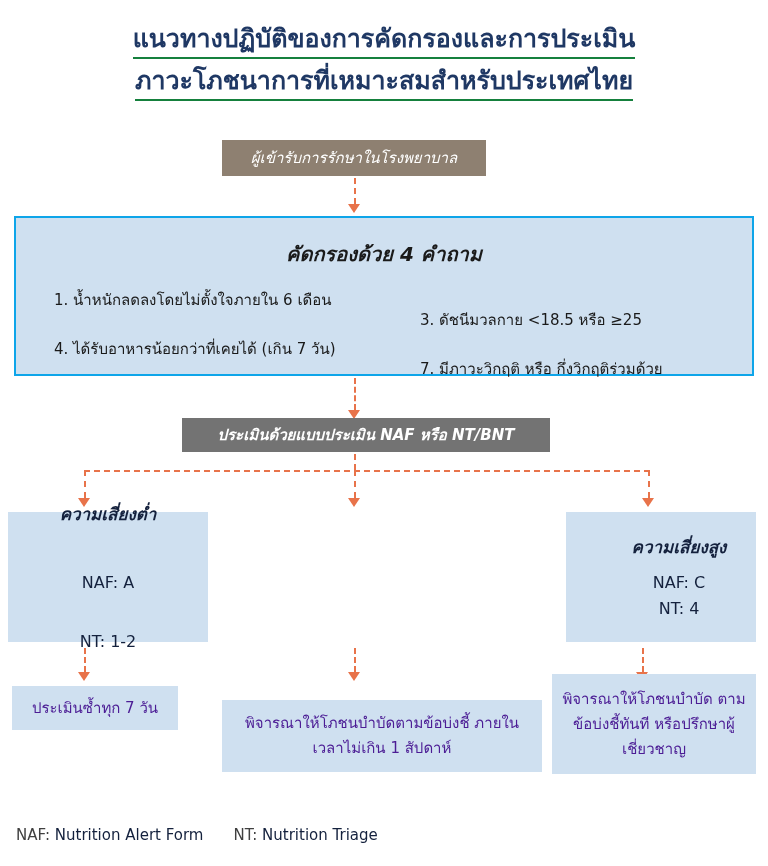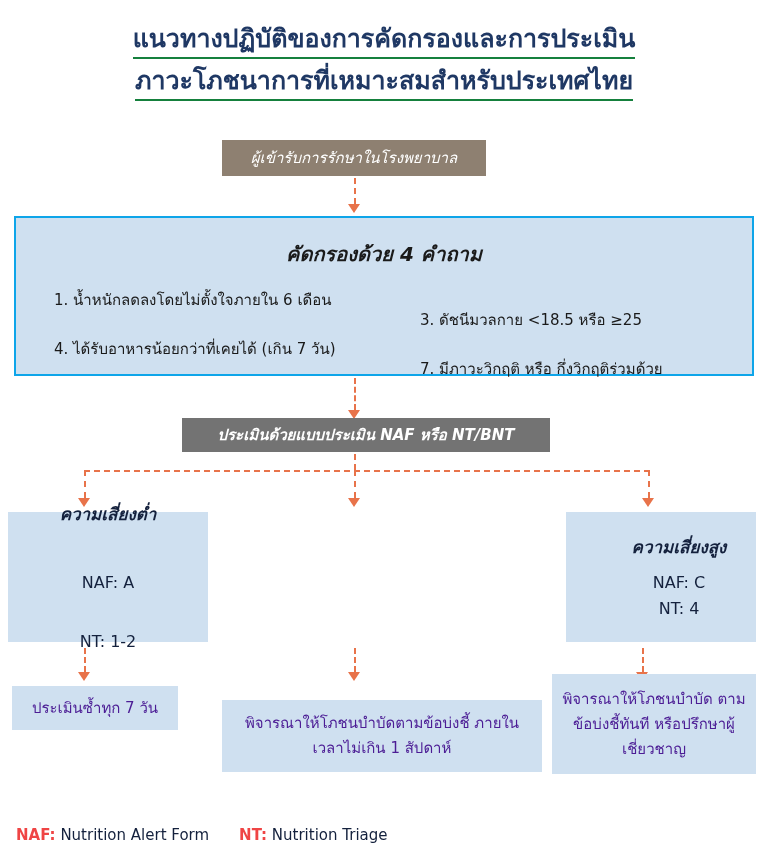--- a/index.html
+++ b/index.html
@@ -153,22 +153,22 @@
   
   .legend {
     position: absolute;
     left: 16px;
     top: 826px;
     width: 736px;
     font-size: 15px;
     color: #14213d;
   }
   .legend .key {
-    color: #ef4444;
-    font-weight: 700;
+    color: #404040;
+    font-weight: 400;
   }
   .legend-row { display: flex; align-items: baseline; }
   .legend-spacer { width: 30px; }
 </style>
 </head>
 <body>
 
 <div class="page">
 
   <div class="title-block">

